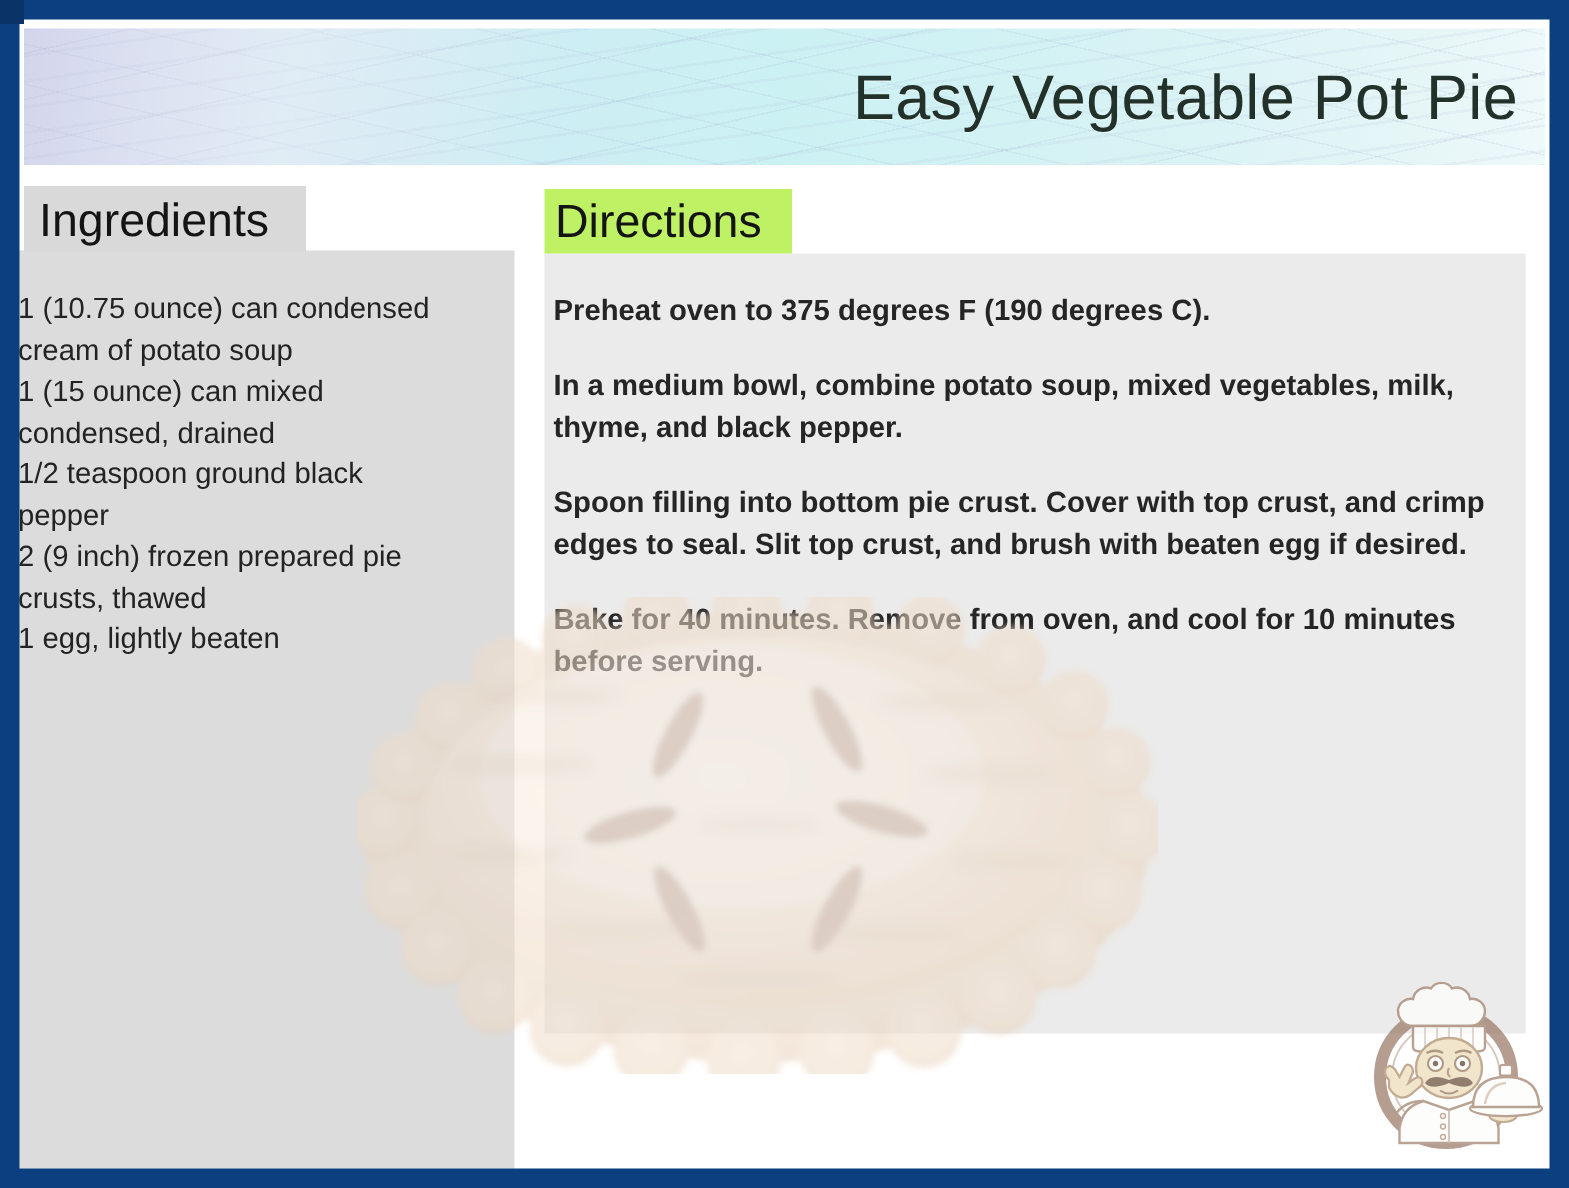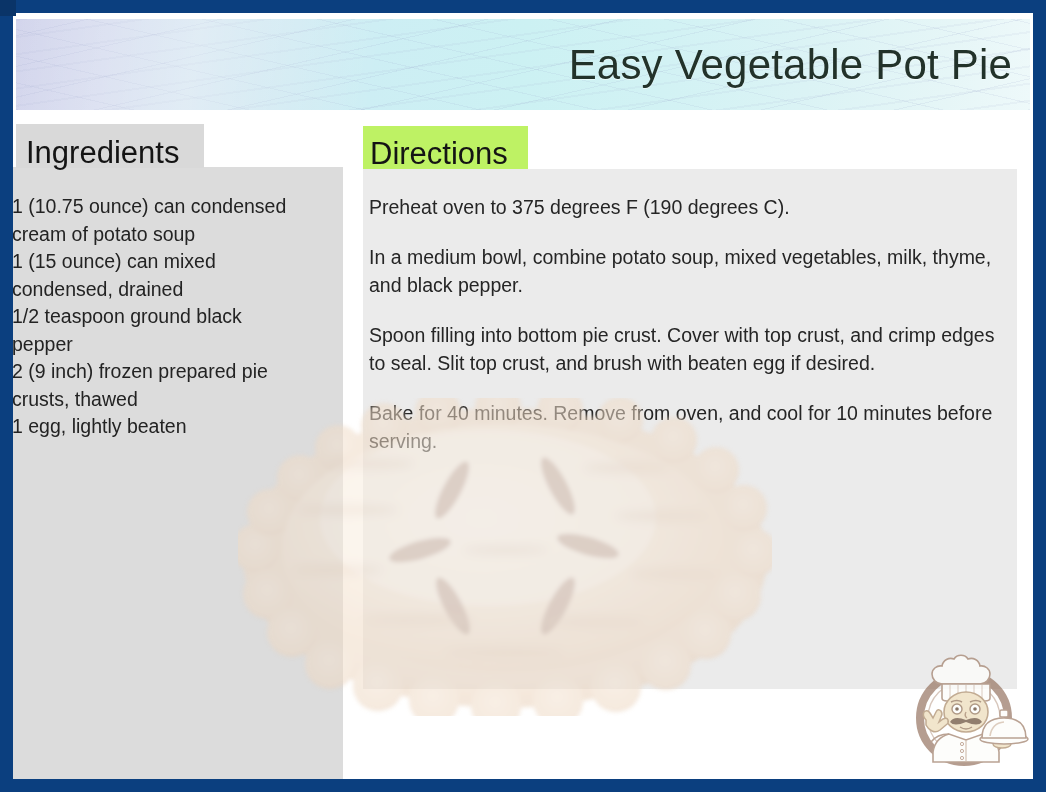--- a/index.html
+++ b/index.html
@@ -91,21 +91,21 @@
     white-space: nowrap;
     letter-spacing: 0.2px;
     text-shadow: 0 1px 0 rgba(255,255,255,0.55);
   }
 
   
   .heading-box {
     position: absolute;
     z-index: 12;
     display: flex;
-    align-items: flex-end;
+    align-items: center;
     box-sizing: border-box;
   }
   .heading-box .heading-text {
     font-size: 31px;
     line-height: 1;
     color: #141414;
     white-space: nowrap;
   }
   #ingredients-heading {
     left: 16px;
@@ -137,20 +137,21 @@
     width: 339px;
     height: 612px;
     background: #dcdcdc;
   }
   #directions-panel {
     left: 363px;
     top: 169px;
     width: 654px;
     height: 520px;
     background: #ebebeb;
+    font-weight: bold;
   }
 
   .panel-body {
     position: relative;
     z-index: 3;
     padding: 24px 12px 0 8px;
   }
   #ingredients-panel .panel-body { padding: 26px 10px 0 8px; }
   #directions-panel  .panel-body { padding: 24px 18px 0 6px; }
 

